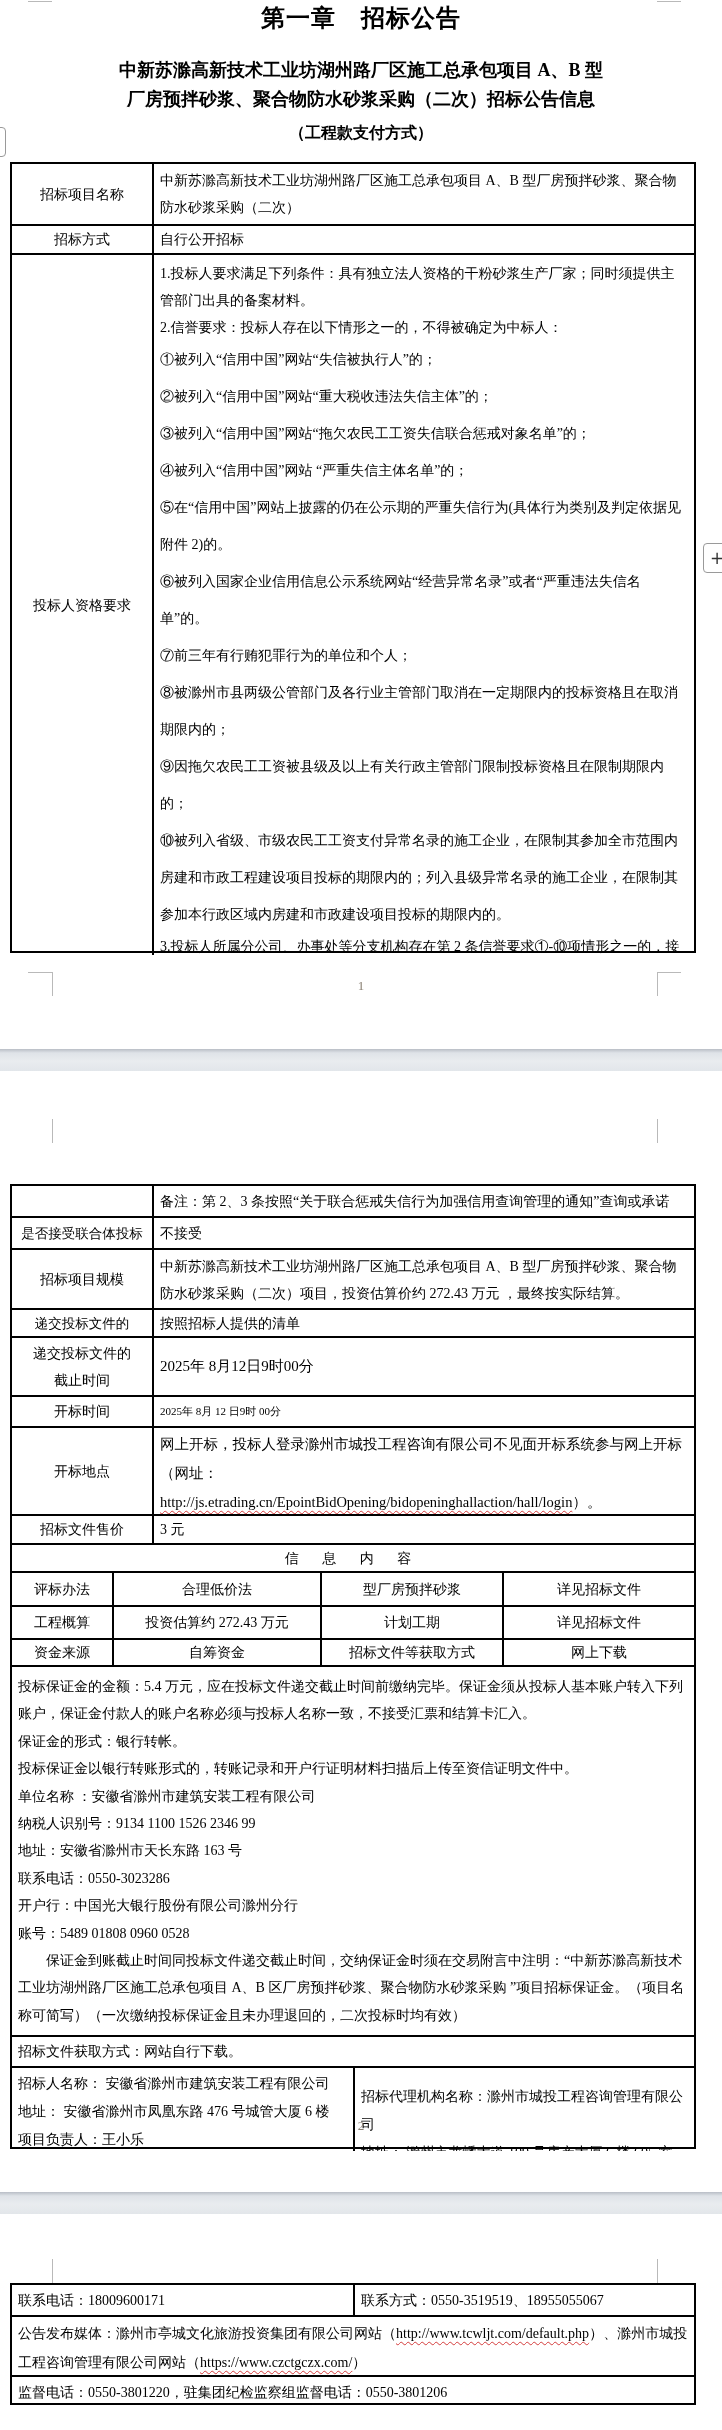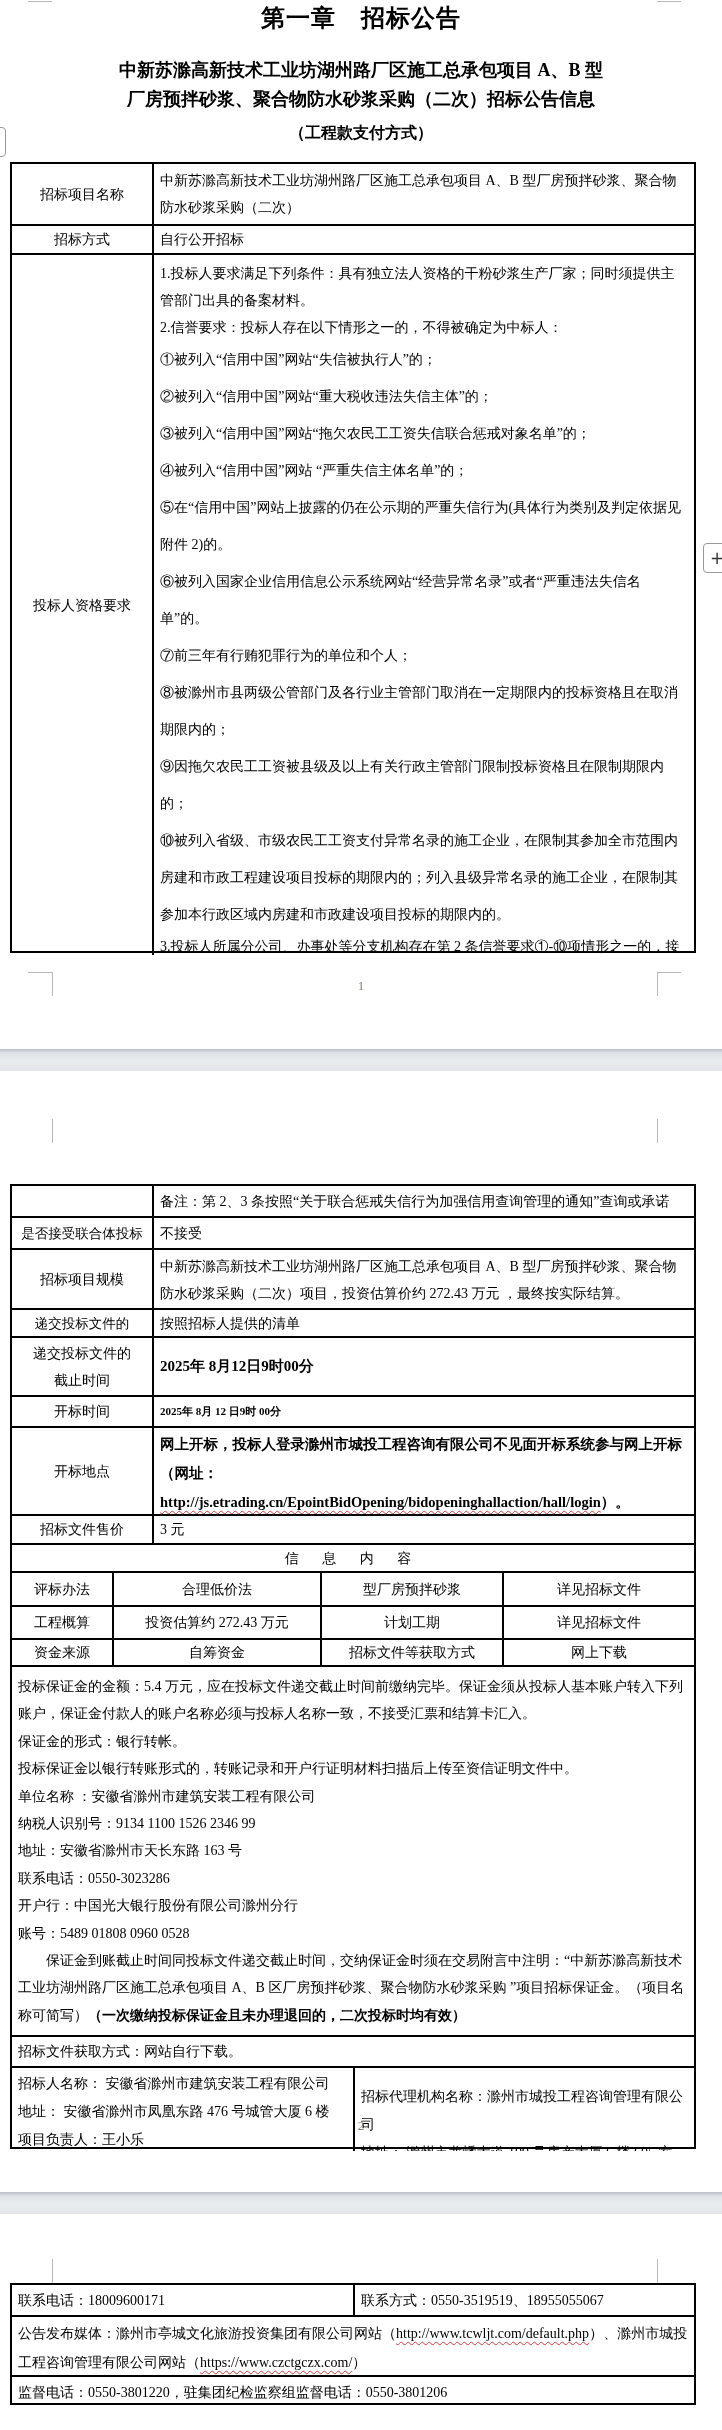--- a/index.html
+++ b/index.html
@@ -30,21 +30,21 @@
   .tbl{position:absolute;left:10px;width:686px;border:2px solid #000;
     box-sizing:border-box;background:#fff;font-size:14px}
   .row{display:flex;box-sizing:border-box;border-top:2px solid #000}
   .row:first-child{border-top:none}
   .cell{box-sizing:border-box;border-left:2px solid #000;padding:2px 6px;
     display:flex;flex-direction:column;justify-content:center;align-items:flex-start;
     overflow:hidden;line-height:27px}
   .cell:first-child{border-left:none}
   .lab{align-items:center;text-align:center}
   .ctr{align-items:center;text-align:center}
-  .b{font-weight:bold}
+  .b{font-weight:normal}
   .q p{margin:0}
   .q .tight{line-height:27px}
   .q .loose{line-height:37px}
   .dep p{margin:0;line-height:27.4px}
   .dep .indent{text-indent:2em}
   .url{text-decoration:underline wavy #d43c3c;text-decoration-thickness:1px;text-underline-offset:3px}
   .urlline{display:block}
   .infohdr{justify-content:center;align-items:center;width:100%;text-align:center;letter-spacing:10px}
   
   .zoombtn{position:absolute;box-sizing:border-box;background:#fff;border:1px solid #9a9a9a;

